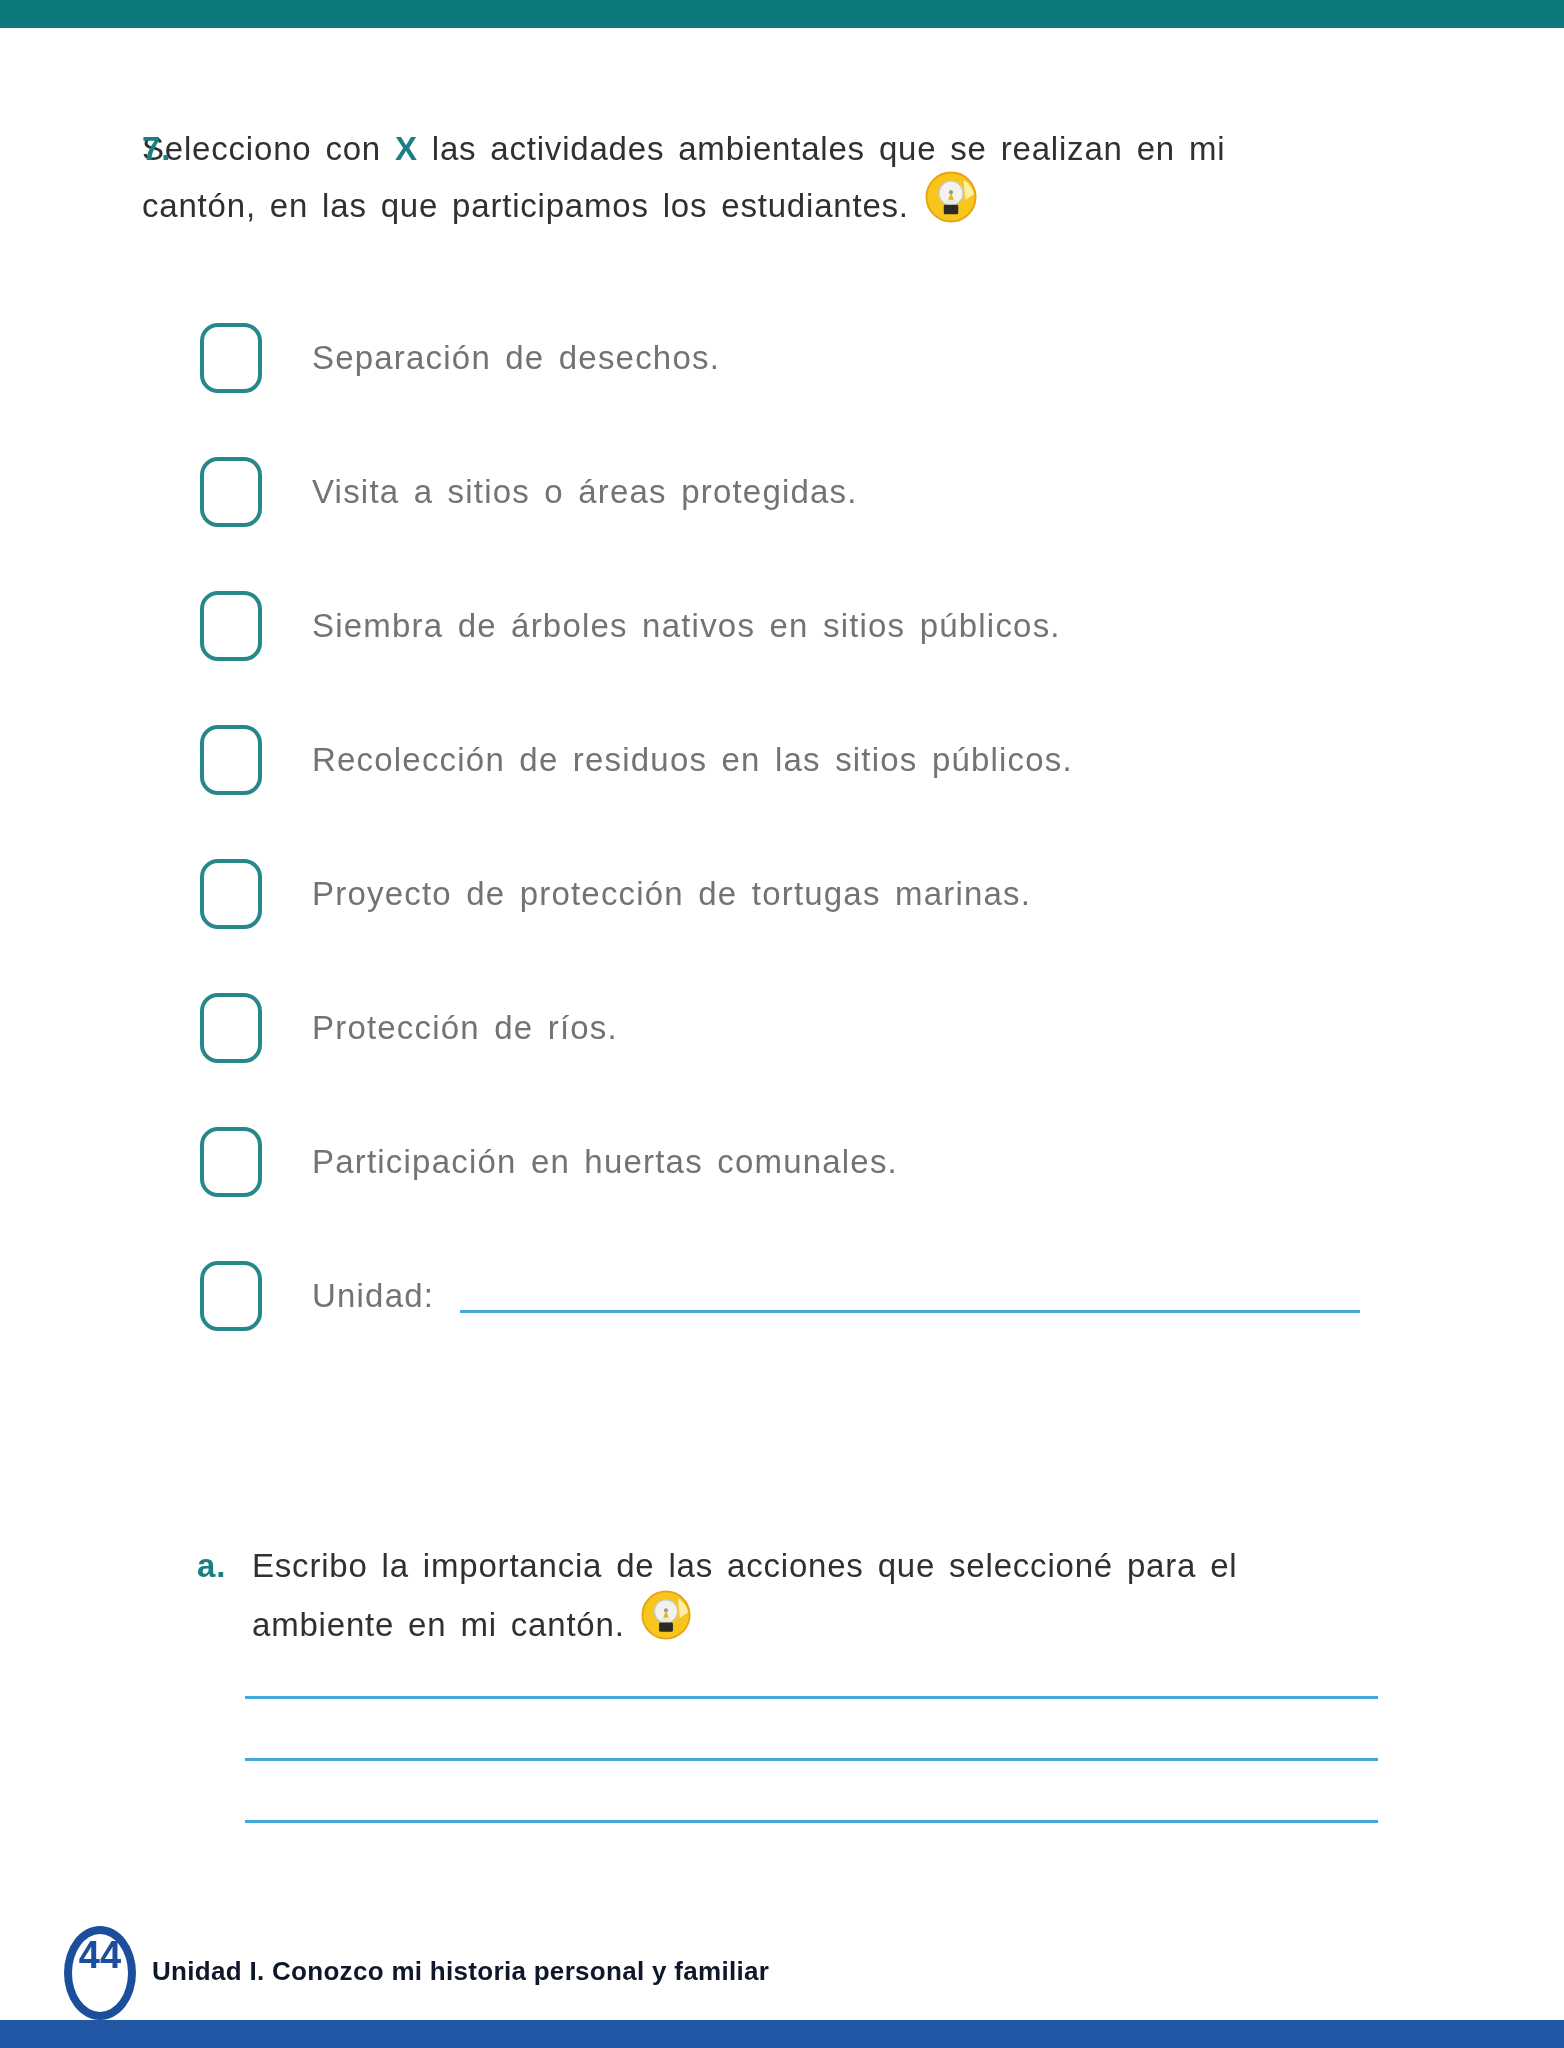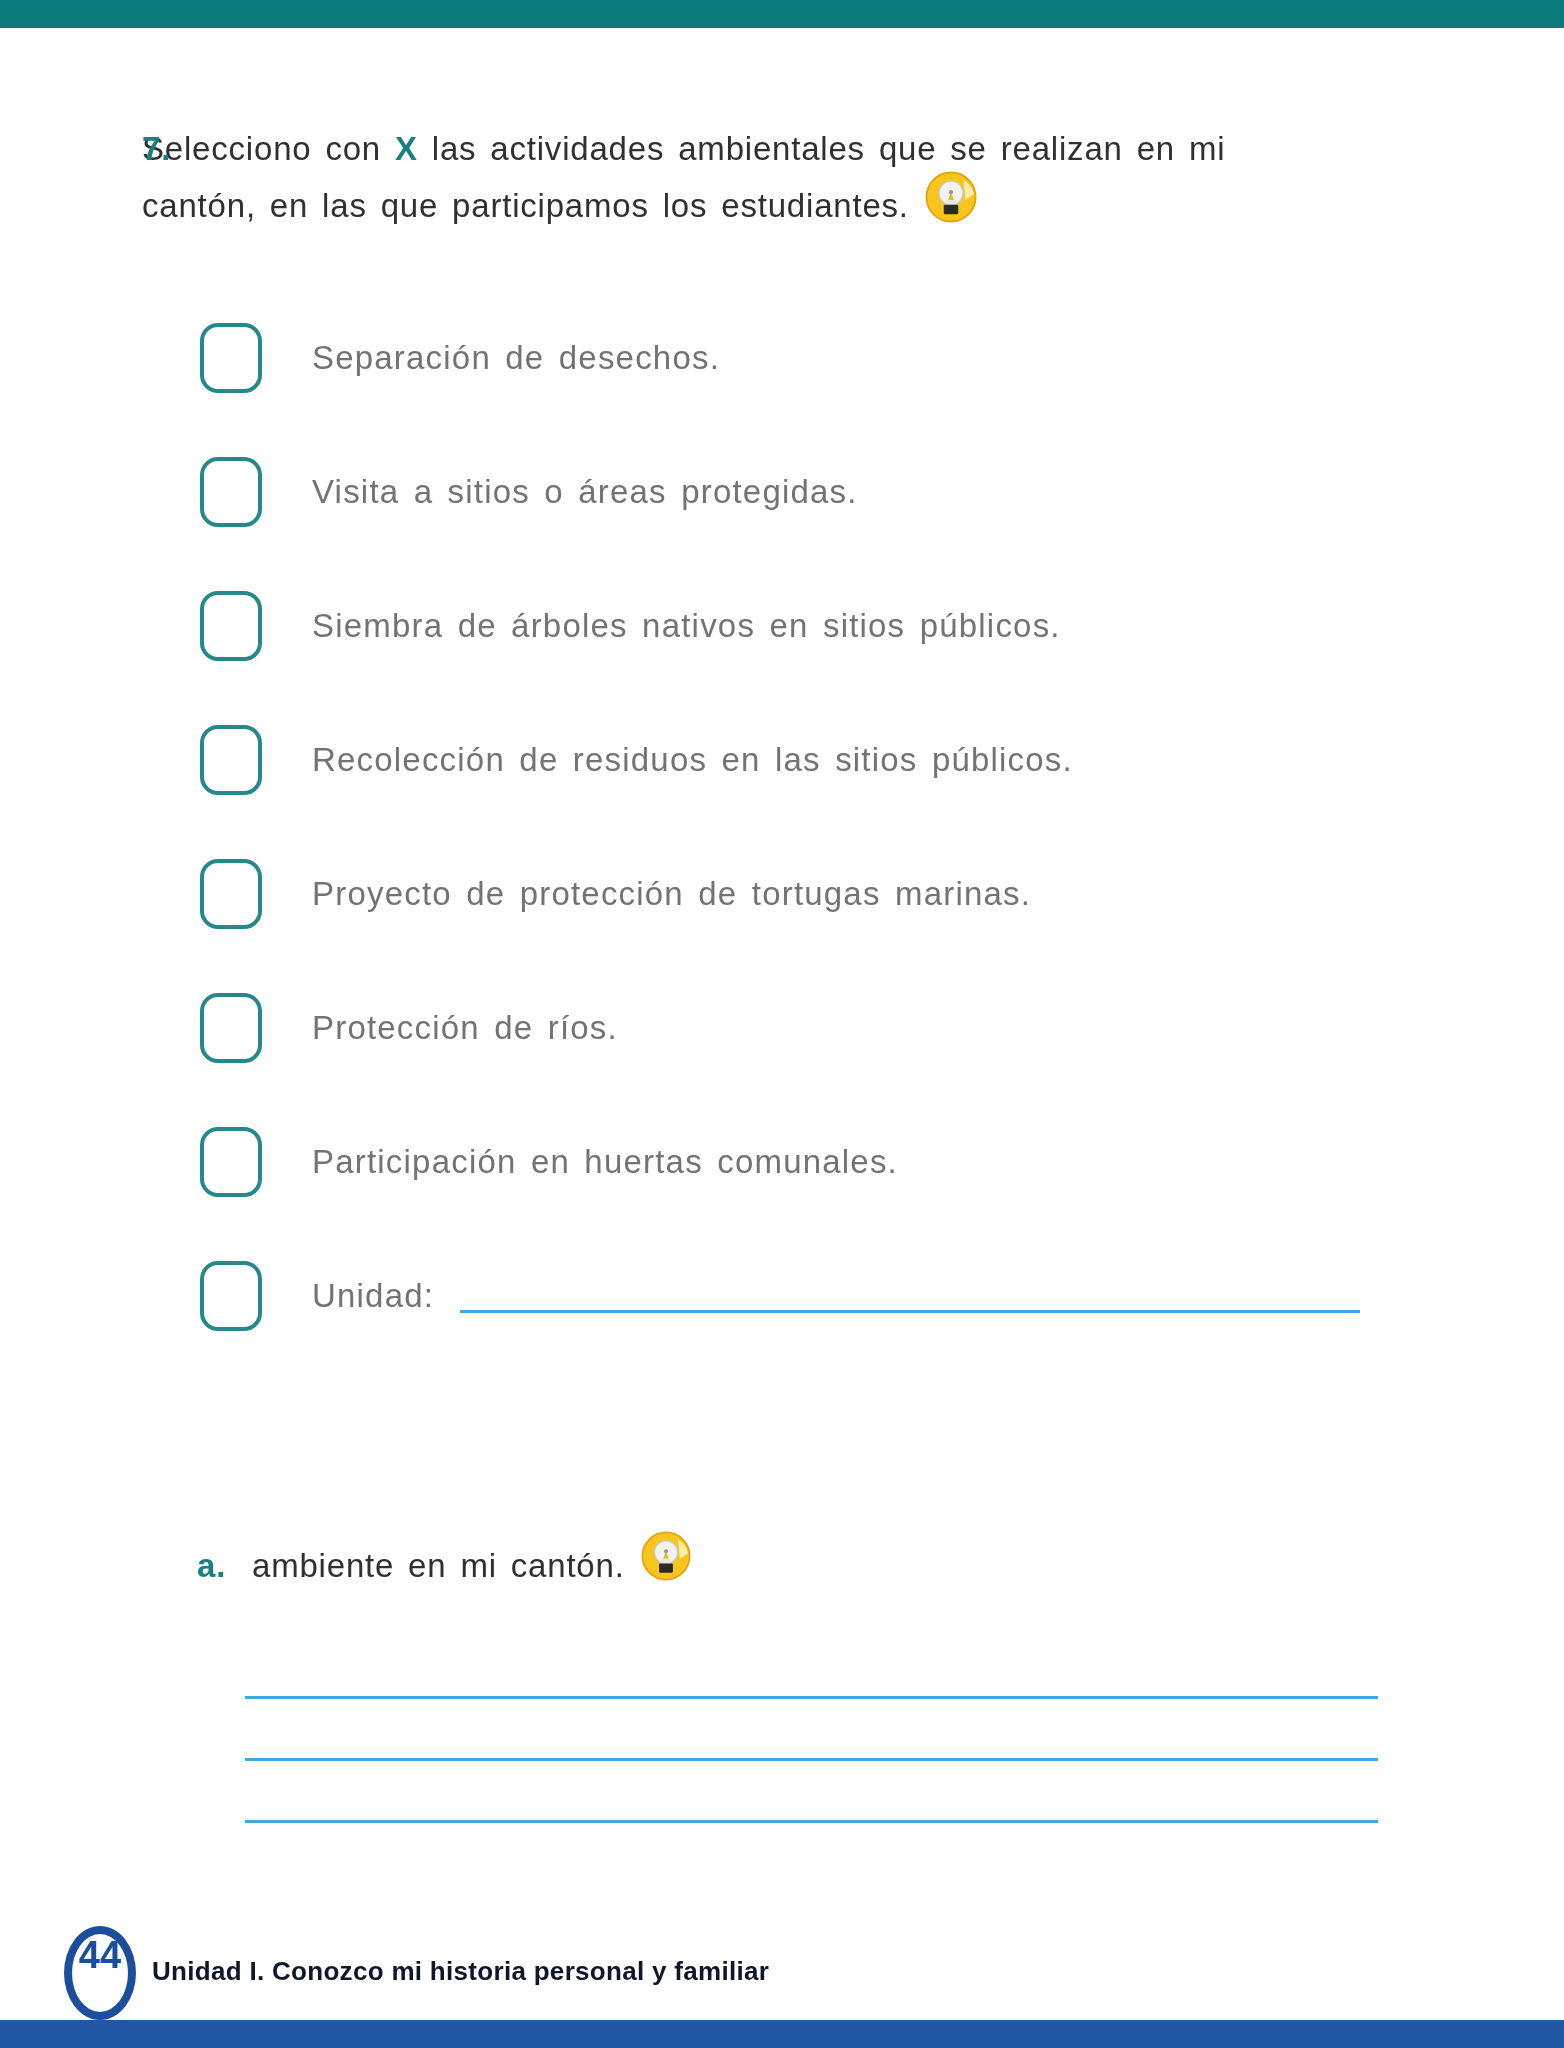--- a/index.html
+++ b/index.html
@@ -149,20 +149,21 @@
     <div class="check-row">
       <div class="checkbox"></div>
       <div class="check-label">Unidad:</div>
       <div class="otros-line"></div>
     </div>
   </div>
 
   <div class="subq">
     <span class="subq-letter">a.</span>
     <div class="subq-text">
+      <span class="subq-line">Escribo la importancia de las acciones que seleccioné para el</span>
       <span class="subq-line"><span>ambiente en mi cantón.</span><span class="bulb">
           <svg width="50" height="50" viewBox="0 0 54 54">
             <circle cx="27" cy="27" r="25.5" fill="#f8c51d" stroke="#e5a411" stroke-width="2"></circle>
             <path d="M40 9 A25.5 25.5 0 0 1 51 24 L42 30 Z" fill="#fdf3c2" opacity="0.85"></path>
             <circle cx="27" cy="23" r="12.5" fill="#f2f2ef" stroke="#c9c9c4" stroke-width="1.5"></circle>
             <path d="M24 30 L27 22 L30 30 Z" fill="#e8b90f"></path>
             <circle cx="27" cy="22" r="2.2" fill="#9a9a94"></circle>
             <rect x="22" y="30" width="10" height="5" fill="#e8e8e4"></rect>
             <rect x="19.5" y="35" width="15" height="10" rx="1.5" fill="#2d2a25"></rect>
           </svg>

